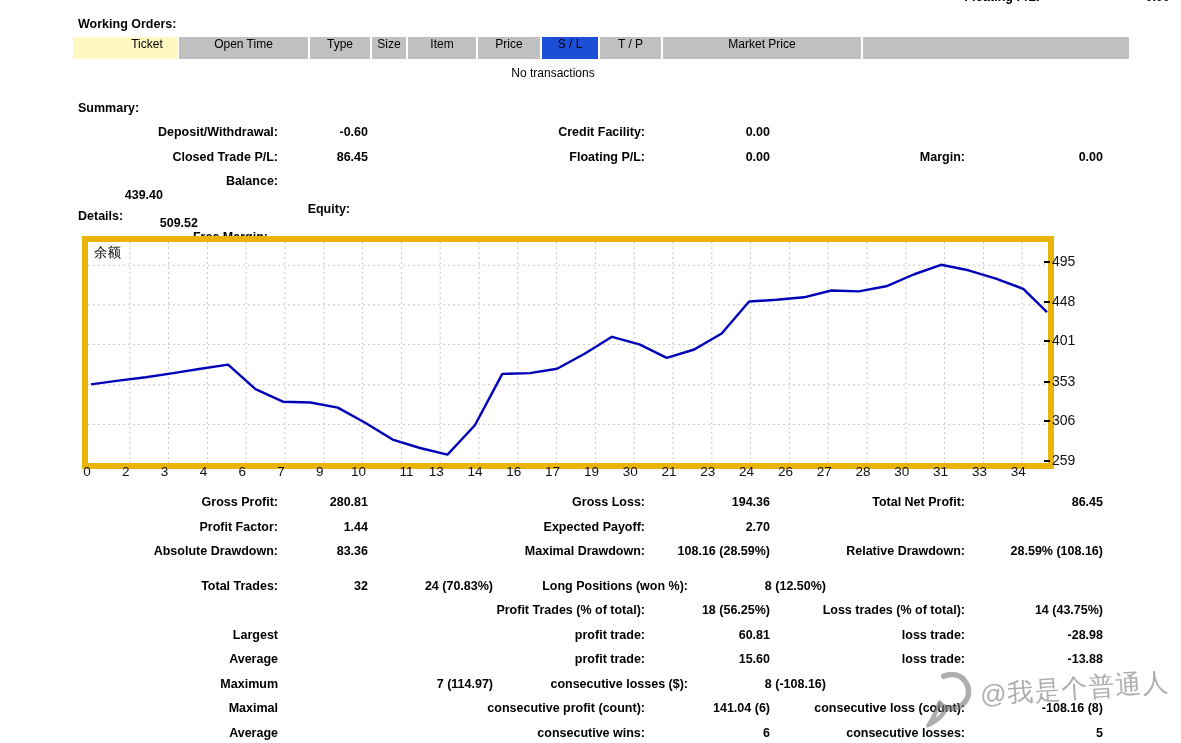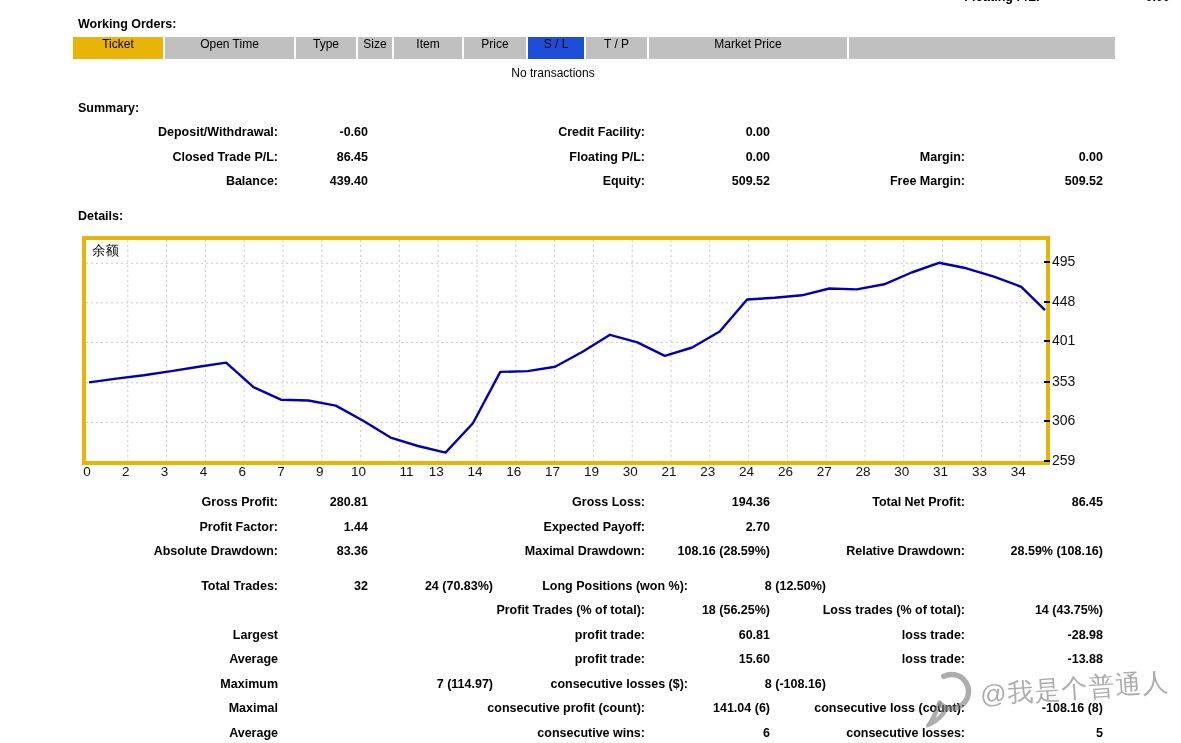--- a/index.html
+++ b/index.html
@@ -22,21 +22,21 @@
     font:12px "Liberation Sans",sans-serif;margin-right:2px;white-space:nowrap;overflow:hidden;
   }
   #no-trans{position:absolute;left:0;top:66px;width:1106px;text-align:center;font:12px "Liberation Sans",sans-serif;}
 
   
   .stat-row{position:absolute;left:73px;width:1030px;display:flex;font:bold 12.5px "Liberation Sans",sans-serif;white-space:nowrap;}
   .stat-row span{display:block;text-align:right;overflow:visible;}
   .c1l{width:205px;} .c1v{width:90px;} .c2l{width:277px;} .c2v{width:125px;} .c3l{width:195px;} .c3v{width:138px;}
 
   
-  #chart-box{position:absolute;left:82px;top:236px;width:960px;height:221px;border:4px solid #eab308;background:#fff;}
+  #chart-box{position:absolute;left:82px;top:236px;width:960px;height:221px;border:6px solid #eab308;background:#fff;}
   #legend-balance{position:absolute;left:4px;top:2px;font:13.5px "Liberation Sans",sans-serif;background:#fff;padding:0 2px;z-index:3;}
   .xlabel{position:absolute;top:464px;transform:translateX(-50%);font:13.5px "Liberation Sans",sans-serif;color:#111;}
   .ylabel{position:absolute;left:1052px;font:14px "Liberation Sans",sans-serif;color:#111;}
   .ylabel::before{content:"";position:absolute;left:-8px;top:8px;width:6px;height:2px;background:#000;}
 
   
   #watermark{
     position:absolute;left:924px;top:658px;width:250px;height:64px;
     display:flex;align-items:center;transform:rotate(-4deg);
     color:rgba(122,122,122,0.62);pointer-events:none;z-index:5;
@@ -46,21 +46,21 @@
 </head>
 <body>
 
 <div id="top-row">
   <span class="lbl">Floating P/L:</span>
   <span class="val">0.00</span>
 </div>
 
 <div class="sec-title" style="top:17px;">Working Orders:</div>
 <div id="wo-table">
-    <div class="cell" style="width: 90px; background: #eab308;">Ticket</div>
+    <div class="cell" style="width: 60px; background: #fef9c3; padding-left: 44px;">Ticket</div>
     <div class="cell" style="width: 129px; background: rgb(192, 192, 192);">Open Time</div>
     <div class="cell" style="width: 60px; background: rgb(192, 192, 192);">Type</div>
     <div class="cell" style="width: 34px; background: rgb(192, 192, 192);">Size</div>
     <div class="cell" style="width: 68px; background: rgb(192, 192, 192);">Item</div>
     <div class="cell" style="width: 62px; background: rgb(192, 192, 192);">Price</div>
     <div class="cell" style="width: 56px; background: #1d4ed8;">S / L</div>
     <div class="cell" style="width: 61px; background: rgb(192, 192, 192);">T / P</div>
     <div class="cell" style="width: 198px; background: rgb(192, 192, 192);">Market Price</div>
     <div class="cell" style="width: 266px; background: rgb(192, 192, 192);"></div>
   </div>
@@ -77,21 +77,21 @@
       <span class="c3v"></span>
     </div>
     <div class="stat-row" style="top: 149.5px;">
       <span class="c1l">Closed Trade P/L:</span>
       <span class="c1v">86.45</span>
       <span class="c2l">Floating P/L:</span>
       <span class="c2v">0.00</span>
       <span class="c3l">Margin:</span>
       <span class="c3v">0.00</span>
     </div>
-    <div class="stat-row" style="top: 174px;">
+    <div class="stat-row" style="top: 174px; flex-direction: column;">
       <span class="c1l">Balance:</span>
       <span class="c1v">439.40</span>
       <span class="c2l">Equity:</span>
       <span class="c2v">509.52</span>
       <span class="c3l">Free Margin:</span>
       <span class="c3v">509.52</span>
     </div>
   </div>
 
 <div class="sec-title" style="top:209px;">Details:</div>

